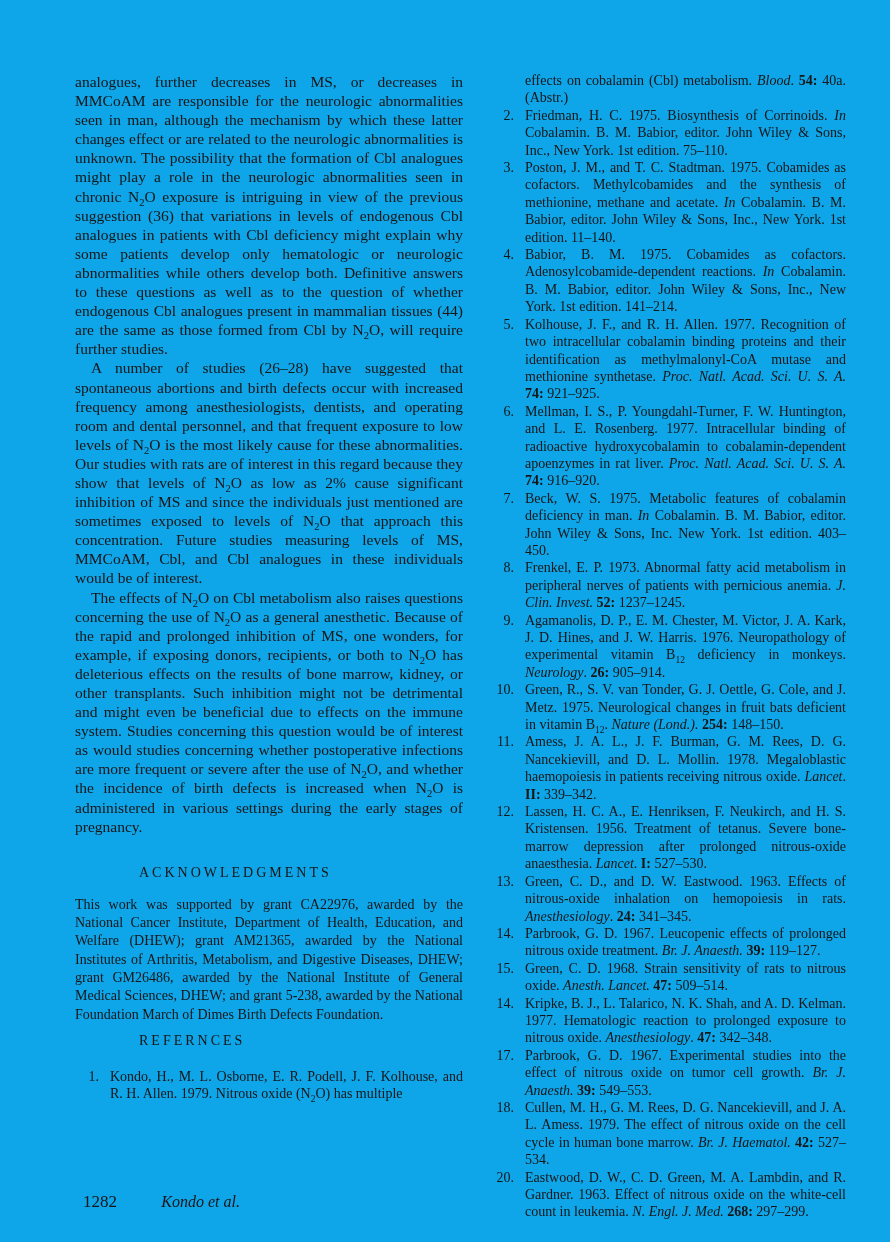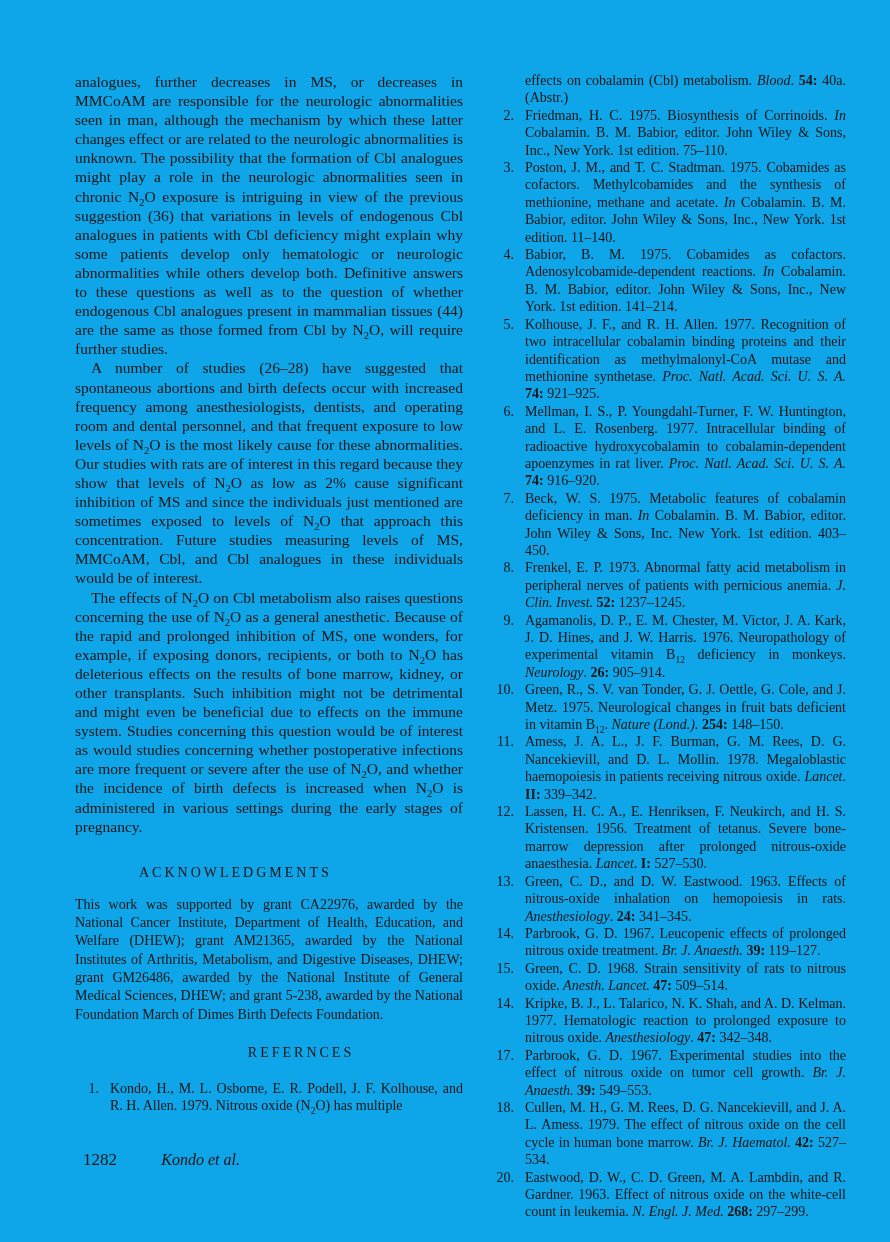--- a/index.html
+++ b/index.html
@@ -28,21 +28,21 @@
     text-align: justify;
   }
   .body-para.indent { text-indent: 16px; }
 
   .section-heading {
     font-size: 14px;
     font-weight: normal;
     letter-spacing: 3px;
     margin: 29px 0 15px 64px;
   }
-  .ref-heading-spacer { margin-top: 21px; text-align: center; }
+  .ref-heading-spacer { margin-top: 9px; }
 
   .ack-text {
     margin: 0;
     font-size: 14px;
     line-height: 18.3px;
     text-align: justify;
   }
 
   .ref-list {
     margin: 0;
@@ -55,21 +55,21 @@
   .ref-num  { flex: none; width: 24px; text-align: right; }
   .ref-text { flex: 1; margin-left: 5px; text-align: justify; }
   .col-left .ref-list { padding-left: 8px; padding-top: 4px; }
   .col-left .ref-num { width: 16px; }
 
   sub { font-size: 68%; line-height: 0; }
 
   .footer {
     position: absolute;
     left: 83px;
-    top: 1150px;
+    top: 1192px;
     font-size: 17px;
   }
   .footer .running-title {
     font-style: italic;
     font-size: 16px;
     margin-left: 40px;
   }
 </style>
 </head>
 <body>

